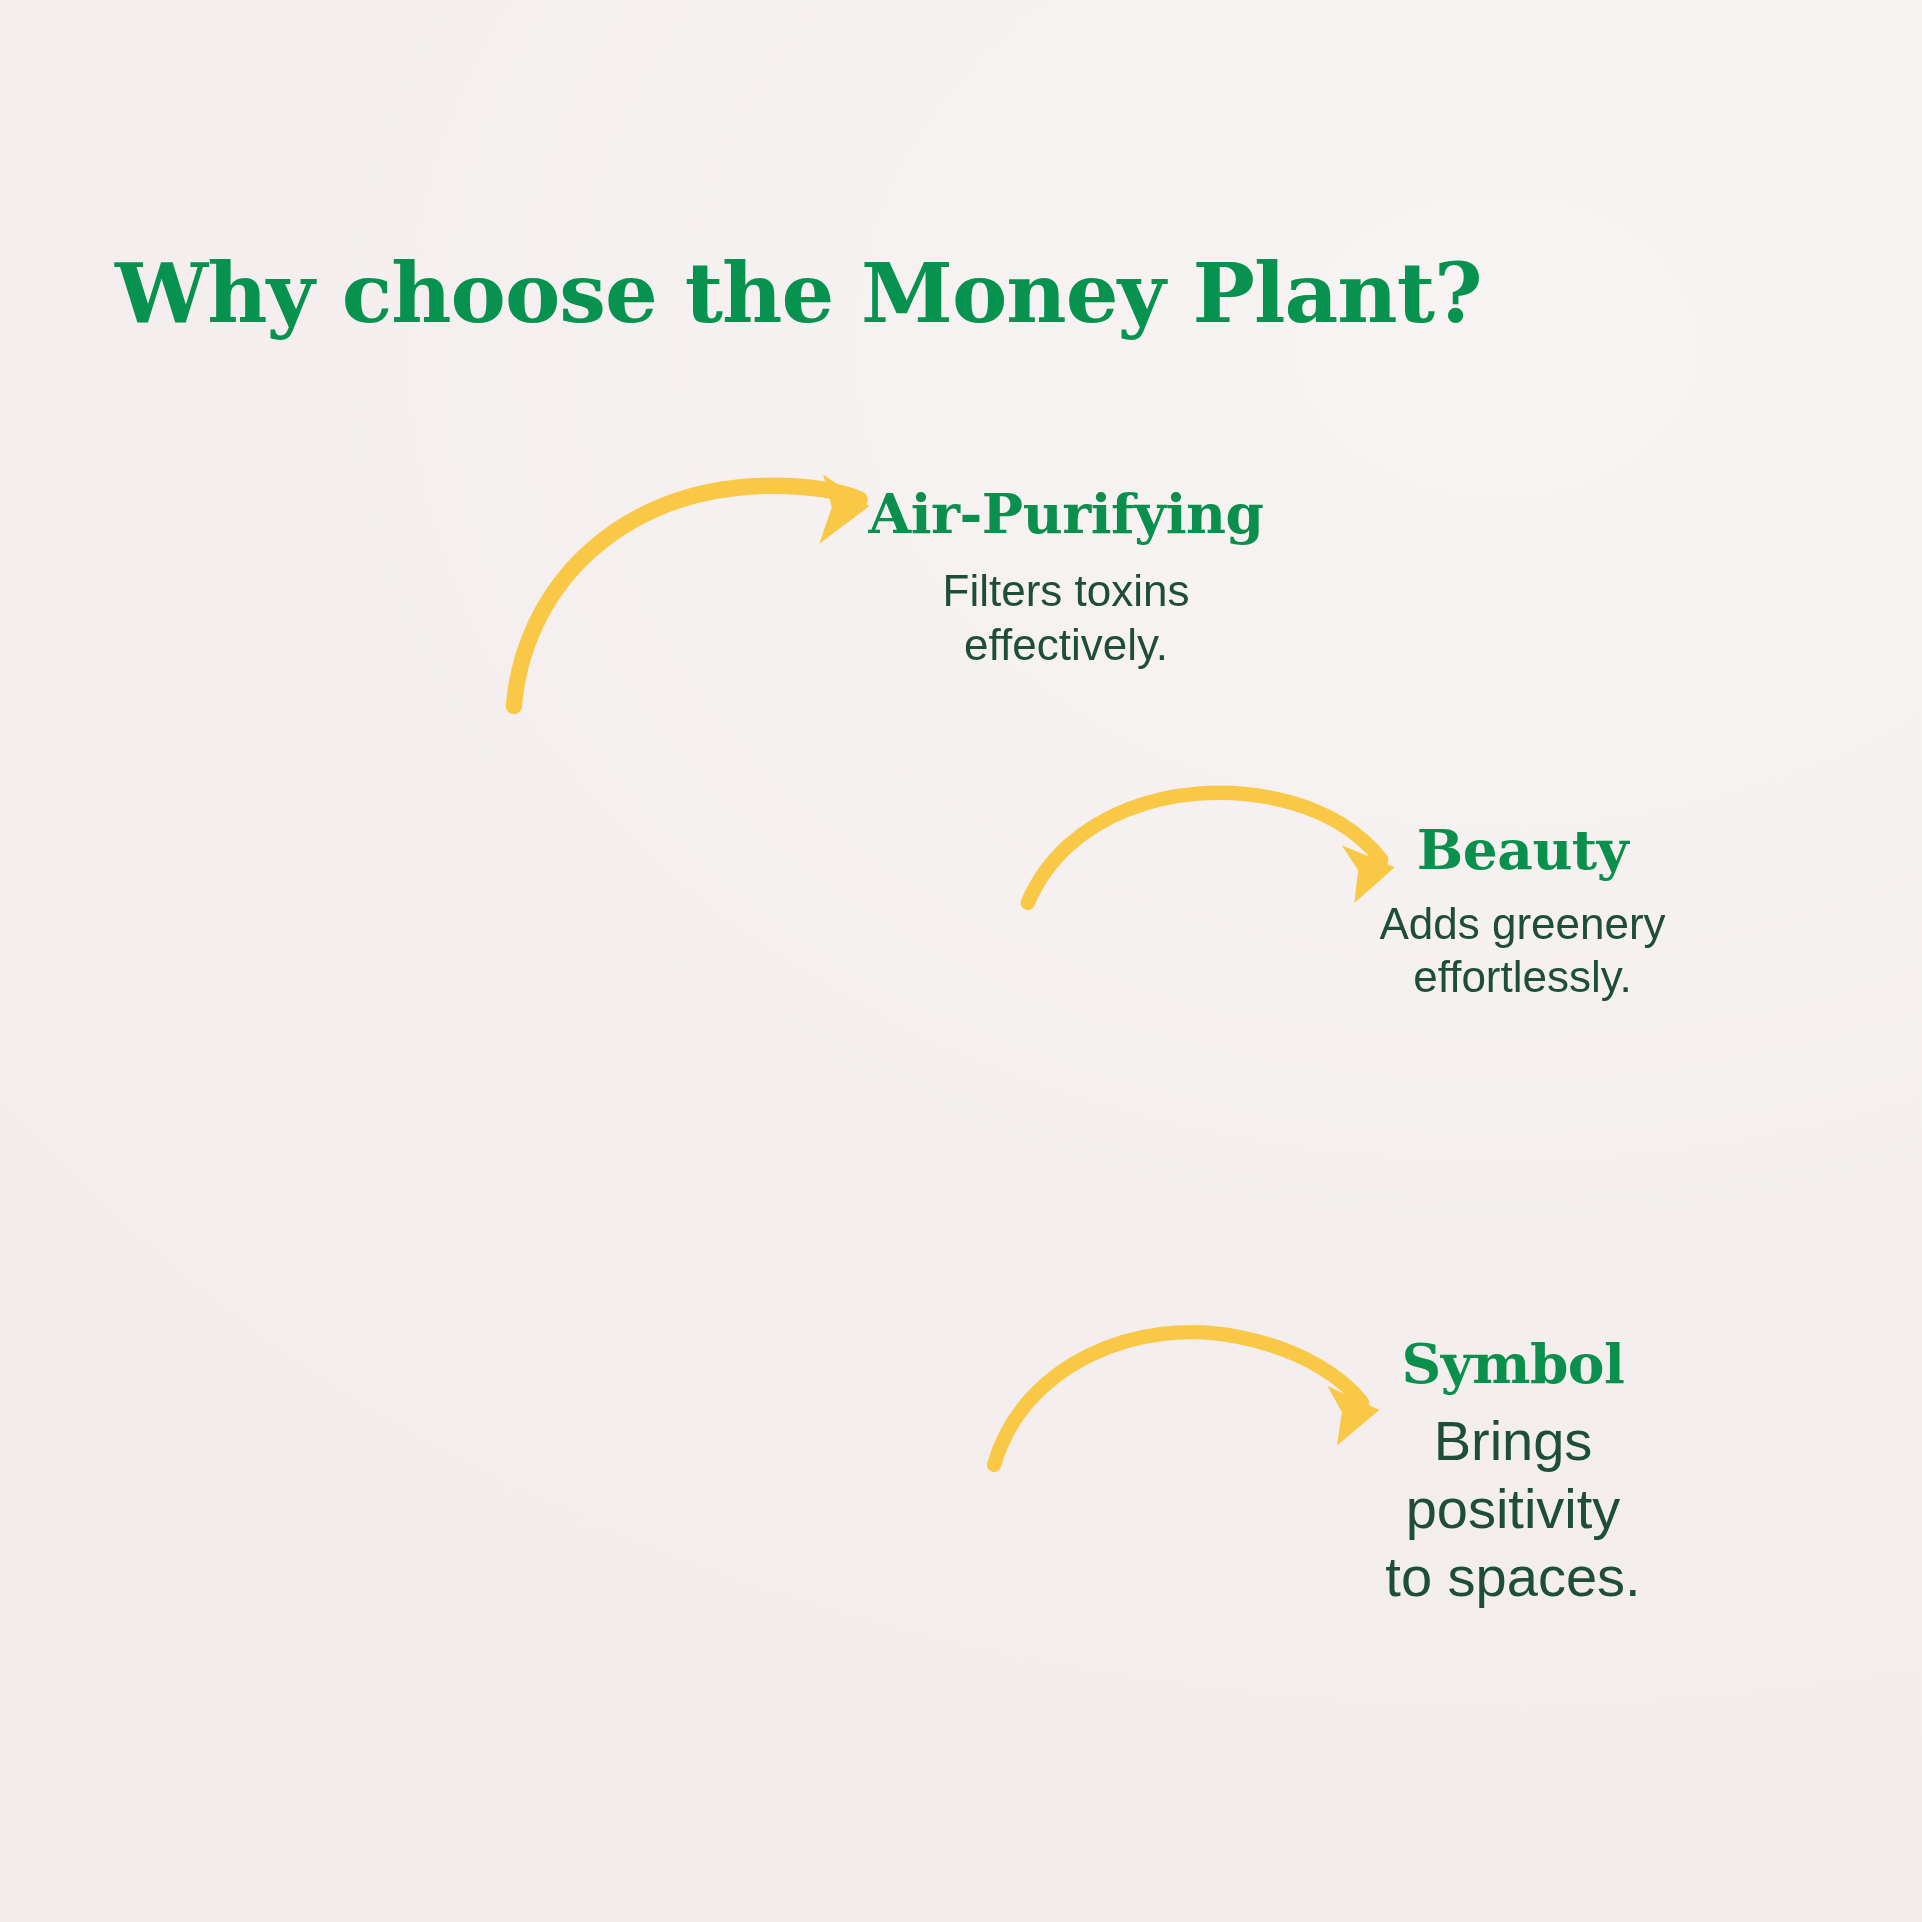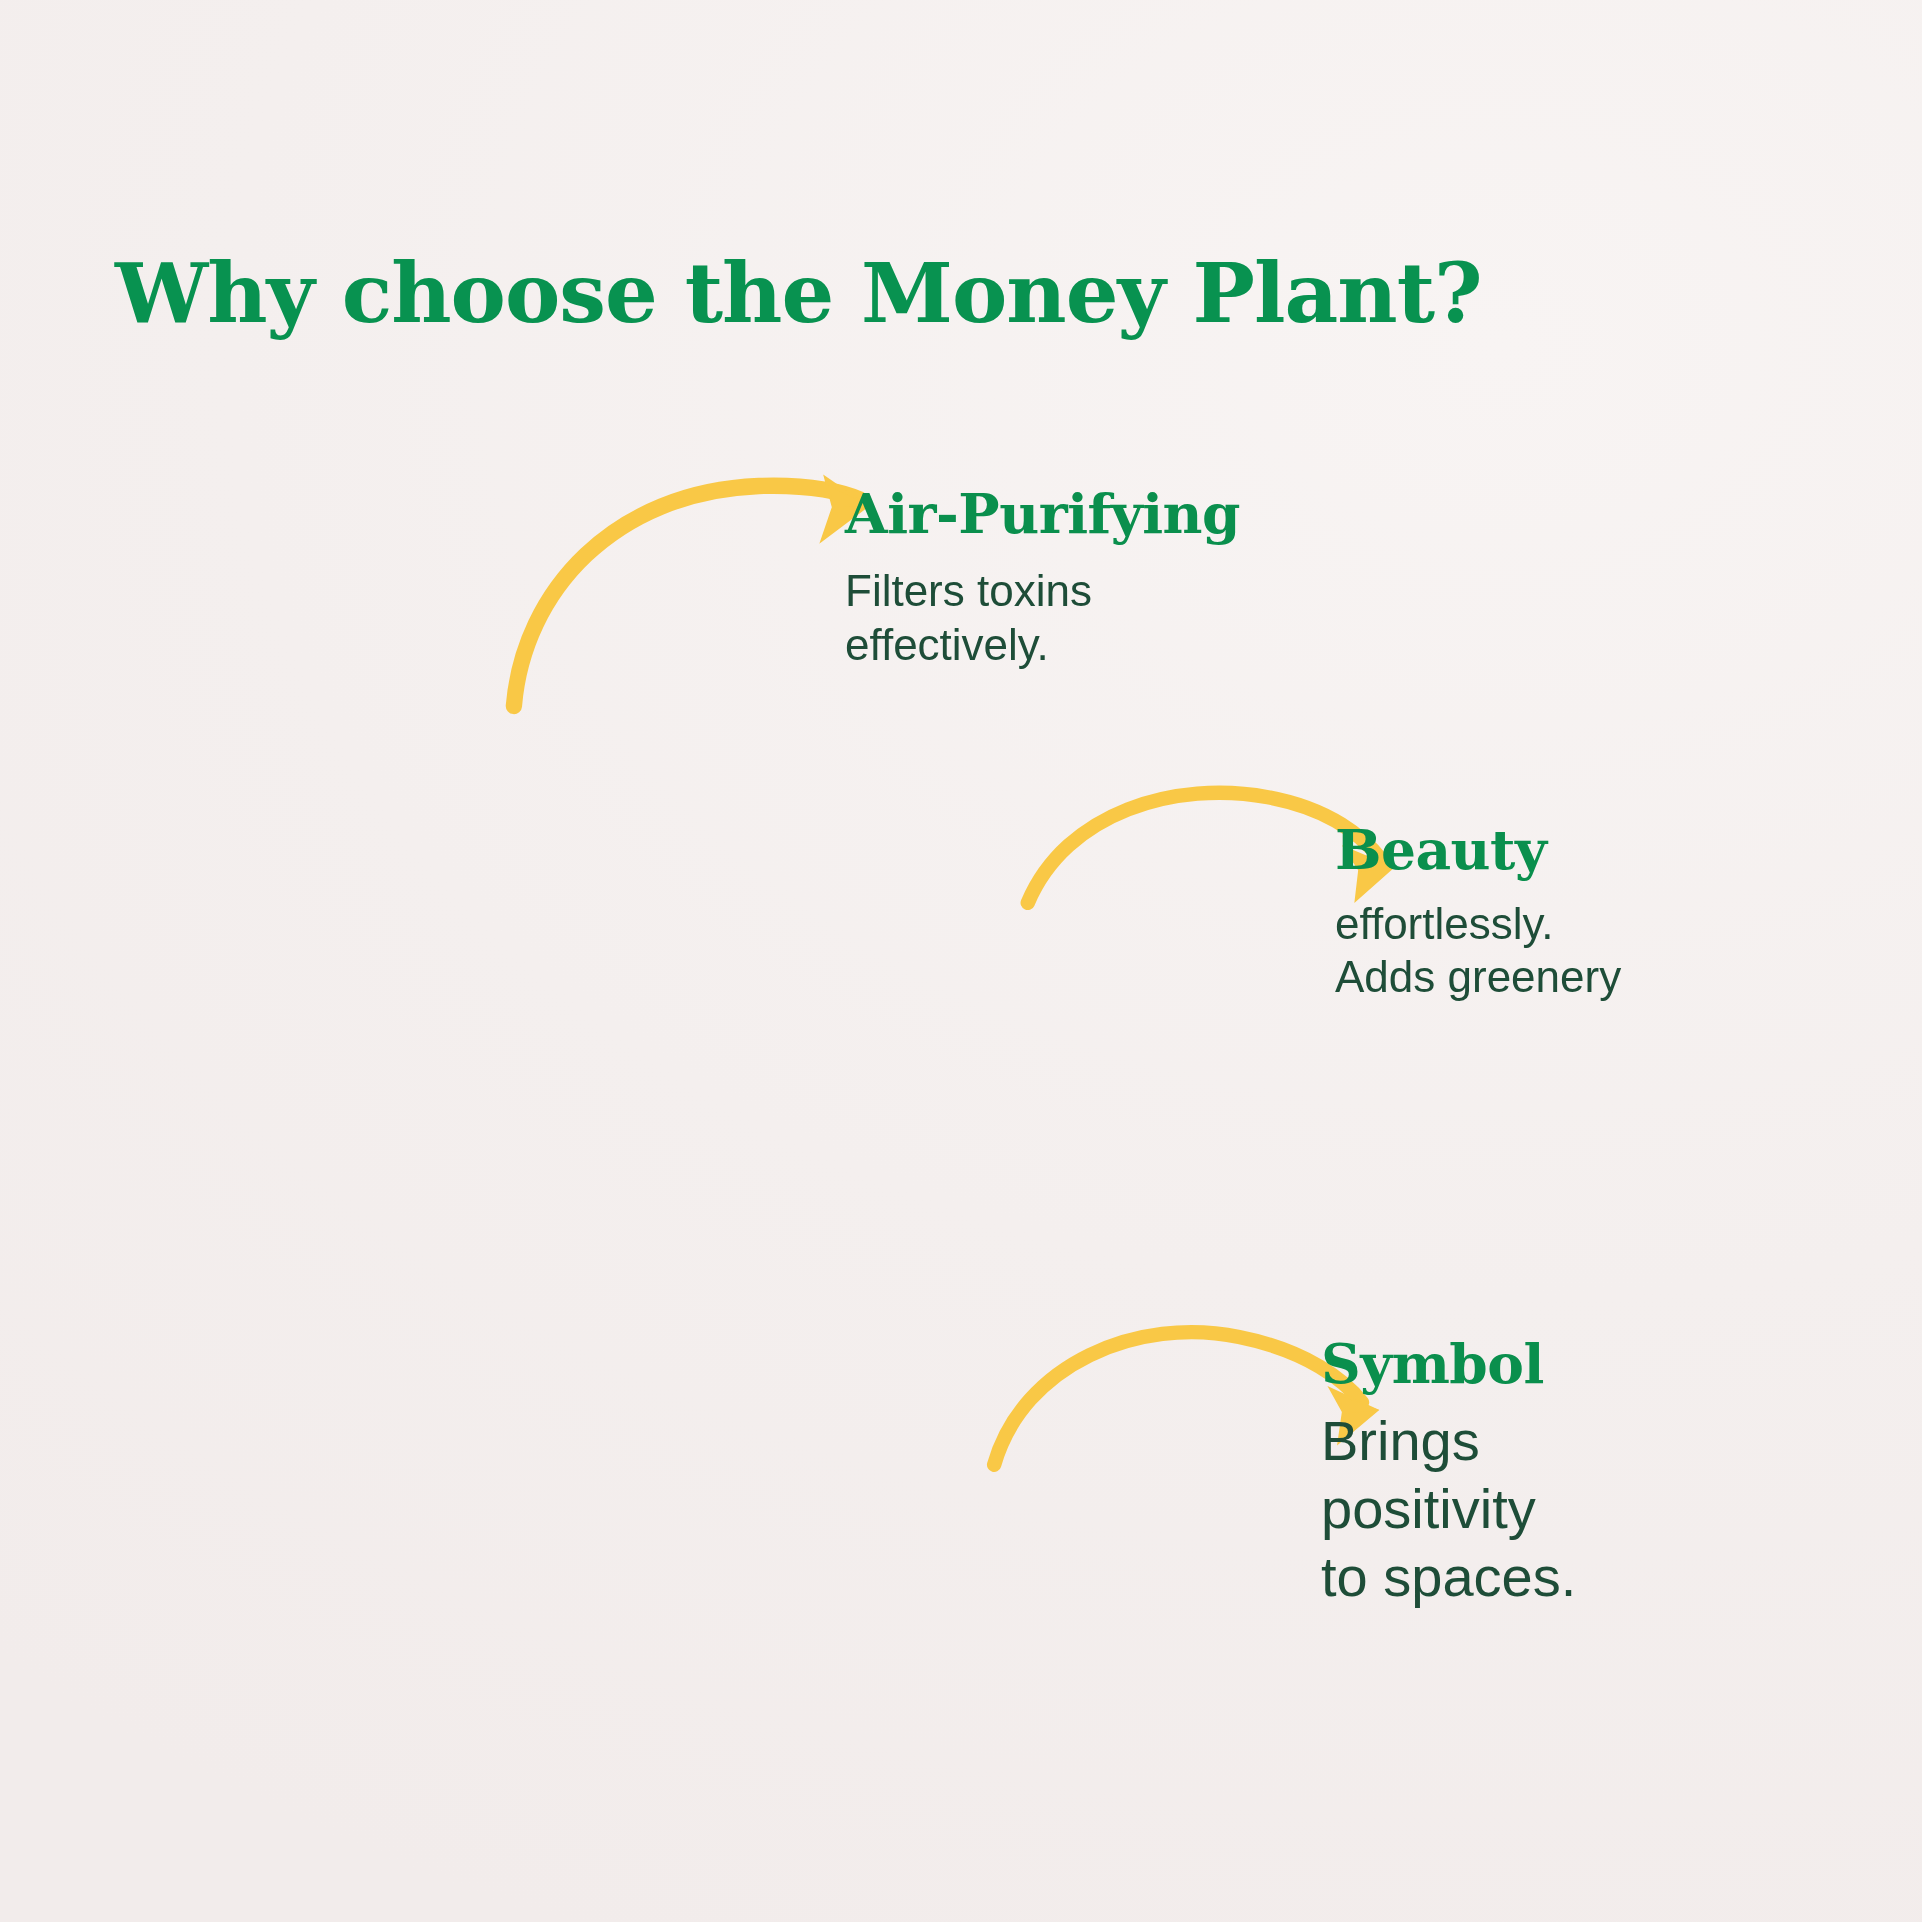--- a/index.html
+++ b/index.html
@@ -37,21 +37,21 @@
     position:absolute;left:115px;top:188px;
     font-family:"DejaVu Serif", serif;
     font-weight:700;
     font-size:83px;
     letter-spacing:-1px;
     color:#089250;
     white-space:nowrap;
   }
 
   
-  .callout{position:absolute;text-align:left;}
+  .callout{position:absolute;text-align:center;}
   .callout .c-head{
     font-family:"DejaVu Serif", serif;
     font-weight:700;
     color:#0a8f4d;
     line-height:1.06;
     letter-spacing:-0.5px;
   }
   .callout .c-body{
     font-family:"Liberation Sans", sans-serif;
     color:#1e4d38;
@@ -188,22 +188,22 @@
       <div>Filters toxins</div>
       <div>effectively.</div>
     </div>
   </div>
 
   <div class="callout" id="callout-1">
     <div class="c-head">
       <div>Beauty</div>
     </div>
     <div class="c-body">
+      <div>Adds greenery</div>
       <div>effortlessly.</div>
-      <div>Adds greenery</div>
     </div>
   </div>
 
   <div class="callout" id="callout-2">
     <div class="c-head">
       <div>Symbol</div>
     </div>
     <div class="c-body">
       <div>Brings positivity</div>
       <div>to spaces.</div>

